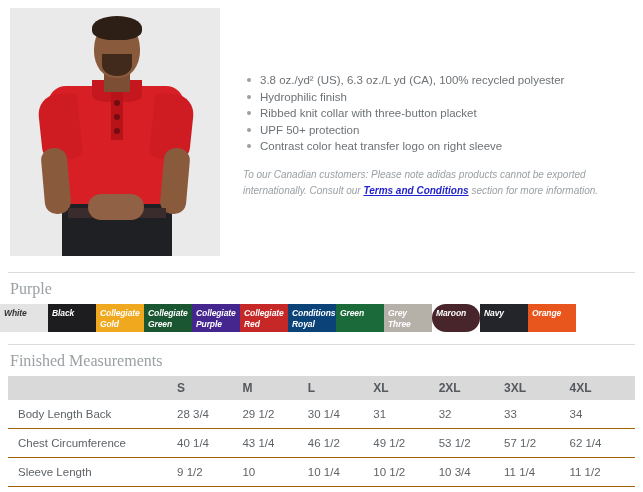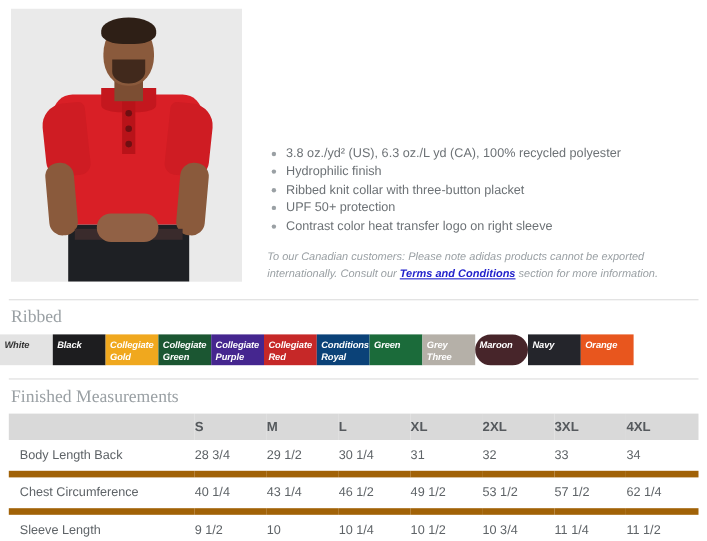--- a/index.html
+++ b/index.html
@@ -12,21 +12,21 @@
     height: 492px;
     font-family: "Liberation Sans", sans-serif;
     color: #555a5e;
     overflow: hidden;
     position: relative;
   }
 
   
   .top-area {
     display: flex;
-    align-items: flex-end;
+    align-items: center;
     padding-top: 8px;
   }
   .product-image-wrap {
     width: 230px;
     height: 250px;
     flex: 0 0 230px;
     padding-left: 10px;
     box-sizing: border-box;
   }
   .product-image {
@@ -250,21 +250,21 @@
     text-align: left;
     height: 24px;
     padding: 0;
     color: #55595d;
     font-size: 12px;
   }
   table.meas thead th.label-col { width: 163px; padding-left: 10px; }
   table.meas tbody td {
     height: 28px;
     padding: 0;
-    border-bottom: 6px solid #a16207;
+    border-bottom: 1px solid #a16207;
     vertical-align: middle;
     white-space: nowrap;
   }
   table.meas tbody tr:first-child td { border-top: none; }
   table.meas tbody td.label-col { padding-left: 10px; }
   table.meas col.c0 { width: 163px; }
   table.meas col.cs { width: 68px; }
 </style>
 </head>
 <body>
@@ -305,21 +305,21 @@
       <li>Contrast color heat transfer logo on right sleeve</li>
     </ul>
 
     <div class="canada-note">
       <span>To our Canadian customers: Please note adidas products cannot be exported internationally. Consult our </span><a class="terms-link" href="#">Terms and Conditions</a><span> section for more information.</span>
     </div>
   </div>
 </div>
 
 <div class="divider" style="margin-top:14px;"></div>
-<h2 class="section-title">Ribbed</h2>
+<h2 class="section-title">Purple</h2>
 
 <div class="swatch-row">
   <div class="swatch" style="background:#e3e3e3;color:#333333;">White</div>
   <div class="swatch" style="background:#1d1d1f;color:#ffffff;">Black</div>
   <div class="swatch" style="background:#f0a81e;color:#ffffff;">Collegiate Gold</div>
   <div class="swatch" style="background:#1b5632;color:#ffffff;">Collegiate Green</div>
   <div class="swatch" style="background:#45268f;color:#ffffff;">Collegiate Purple</div>
   <div class="swatch" style="background:#c62828;color:#ffffff;">Collegiate Red</div>
   <div class="swatch" style="background:#0b4278;color:#ffffff;">Conditions Royal</div>
   <div class="swatch" style="background:#1b6b3a;color:#ffffff;">Green</div>

